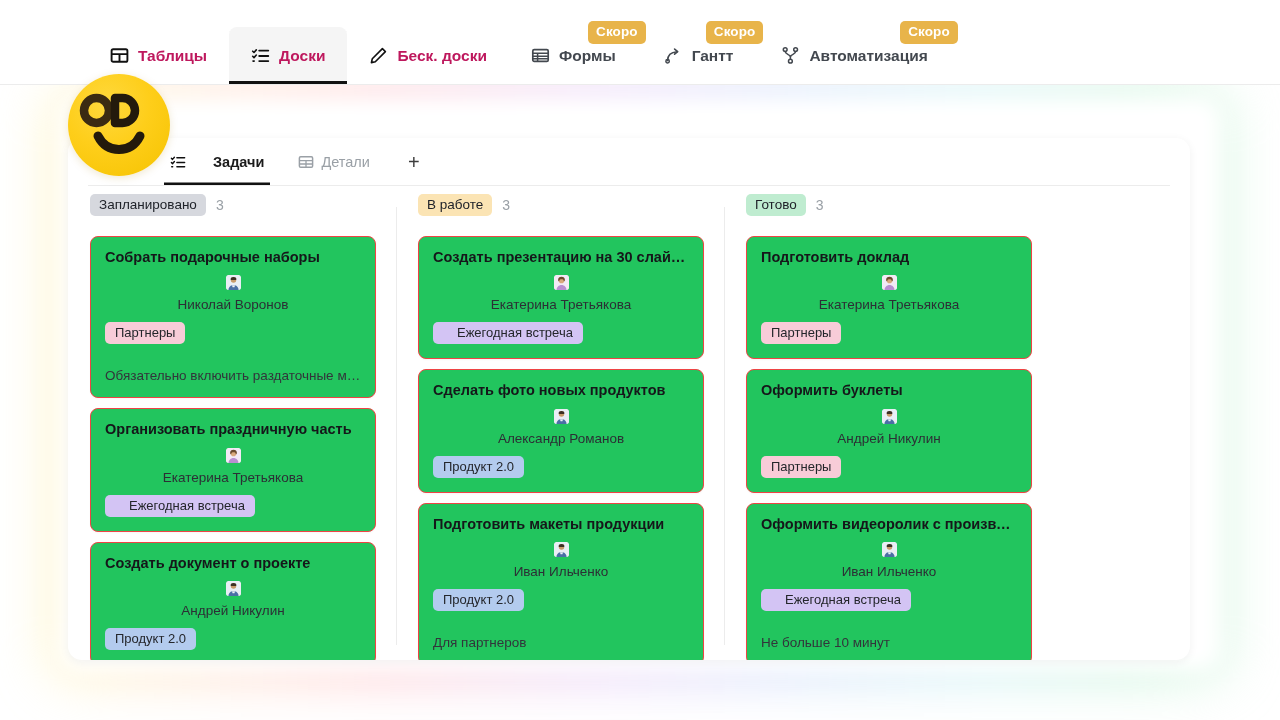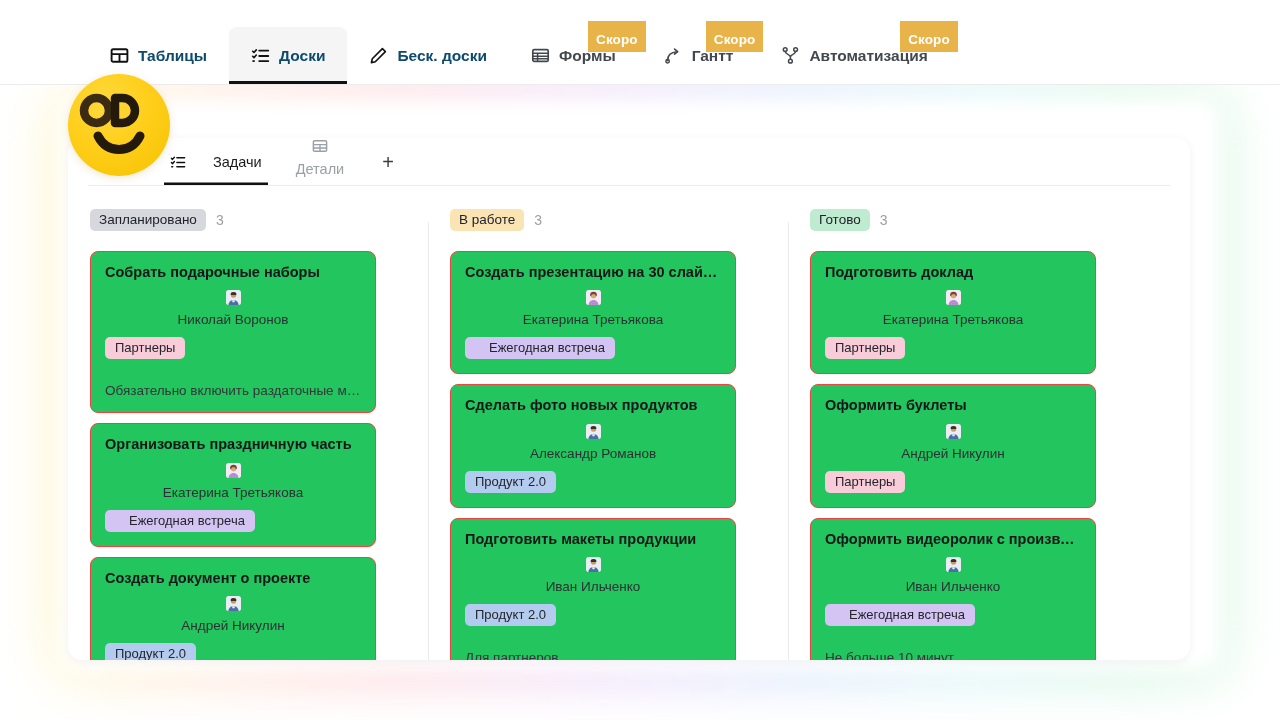--- a/index.html
+++ b/index.html
@@ -20,43 +20,43 @@
     padding-left: 88px;
     z-index: 5;
   }
   .toptab {
     position: relative;
     display: flex; align-items: center; gap: 9px;
     height: 57px;
     padding: 0 22px;
     font-size: 15.5px;
     font-weight: 700;
-    color: #0c4a6e;
+    color: #be185d;
     white-space: nowrap;
     cursor: pointer;
     background: transparent;
     border-radius: 8px 8px 0 0;
   }
   .toptab.active {
     background: #f5f5f5;
     box-shadow: inset 0 -3px 0 0 #111111;
   }
   .toptab.dim { color: #43484f; }
   .toptab .ico { display:inline-flex; align-items:center; justify-content:center; width:19px; height:19px; flex:0 0 auto; }
   .toptab .ico svg { display:block; }
   .soon {
     position: absolute;
     top: -6px; right: -4px;
     background: #e8b44a;
     color: #ffffff;
     font-size: 13.5px;
     font-weight: 700;
     line-height: 1;
-    padding: 12px 8px 5px;
-    border-radius: 0;
+    padding: 4px 8px 5px;
+    border-radius: 5px;
     letter-spacing: .1px;
   }
   .toptab.soonwrap { padding-right: 26px; }
 
   
   .glow {
     position: absolute;
     left: 48px; top: 88px; width: 1184px; height: 592px;
     border-radius: 28px;
     background:
@@ -102,34 +102,33 @@
   }
   .subtab {
     display: flex; align-items: center; gap: 7px;
     height: 47px;
     padding: 0 6px;
     font-size: 14.5px; font-weight: 400;
     color: #1b1b1b;
     cursor: pointer;
     position: relative;
   }
-  .subtab.active { box-shadow: inset 0 -2.5px 0 0 #111; font-weight: 400; gap: 27px; }
-  .subtab.muted { color: #9aa0a6; margin-left: 22px; flex-direction: column; }
+  .subtab.active { box-shadow: inset 0 -2.5px 0 0 #111; font-weight: 700; gap: 27px; }
+  .subtab.muted { color: #9aa0a6; margin-left: 22px; }
   .subtab .ico { display:inline-flex; width:16px; height:16px; align-items:center; justify-content:center; }
   .addtab {
     margin-left: 26px; font-size: 20px; color: #3c3c3c; cursor: pointer;
     line-height: 1; padding: 2px 6px; font-weight: 300;
   }
 
   
   .board {
-    position: absolute; left: 0; top: 48px; width: 1122px; height: 474px;
+    position: absolute; left: 0; top: 33px; width: 1122px; height: 474px;
     display: flex;
     padding: 0;
-    gap: 32px;
   }
   .column {
     width: 328px;
     padding: 22px 20px 0 22px;
     position: relative;
   }
   .column + .column::before {
     content: "";
     position: absolute; left: 0; top: 36px; bottom: 0; width: 1px;
     background: #ececec;

